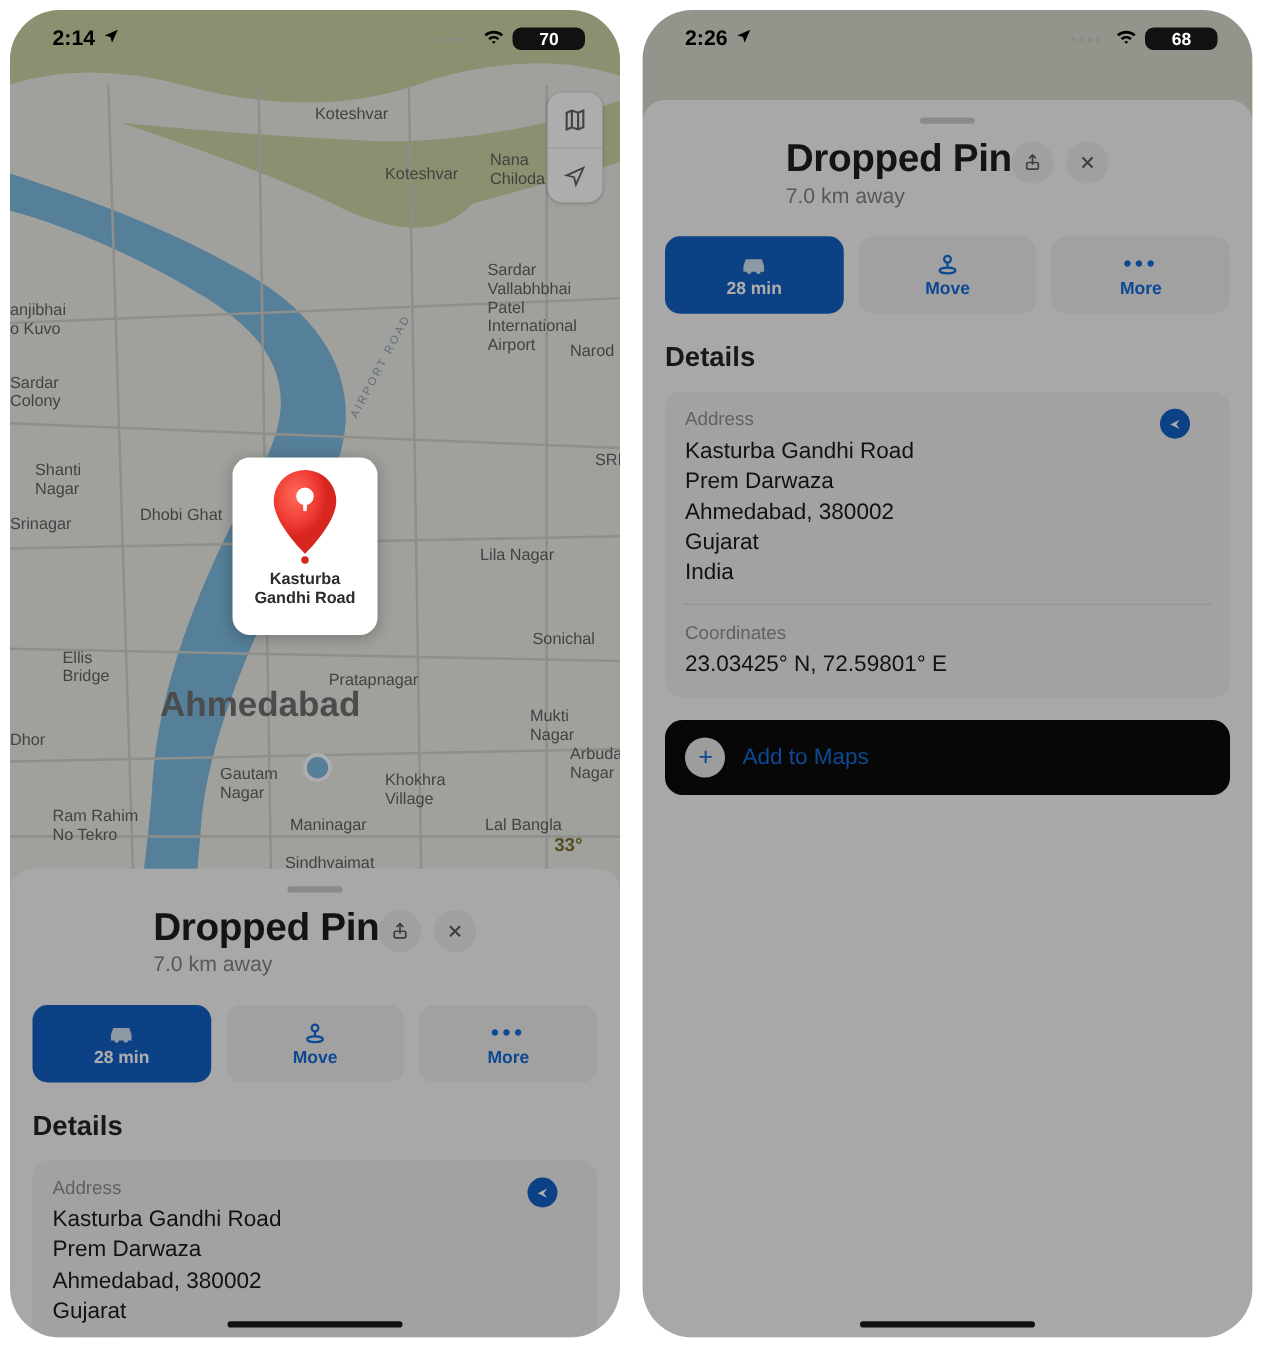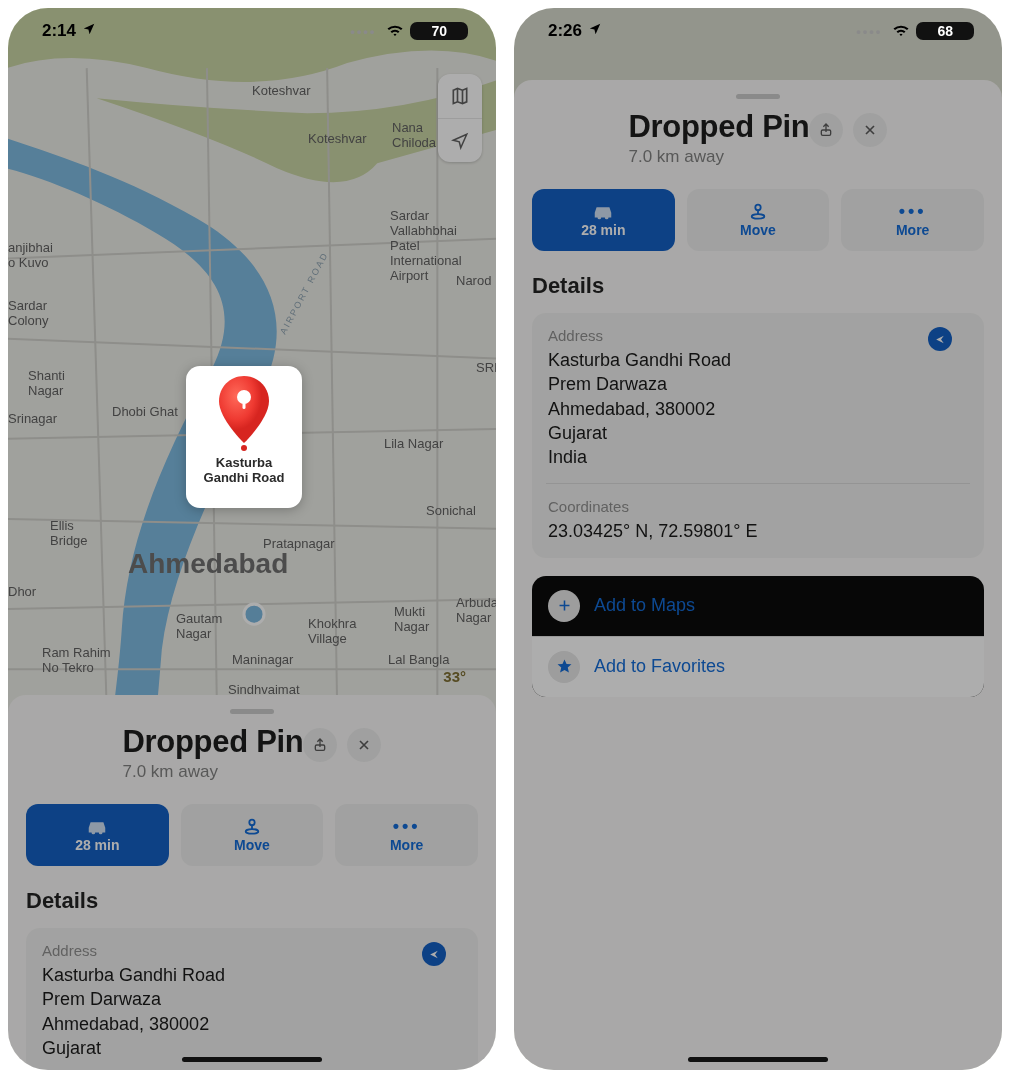--- a/index.html
+++ b/index.html
@@ -118,21 +118,21 @@
         <div class="map-label" style="left: 468px; top: 313px; margin-top: 39px;">SRI</div>
         <div class="map-label" style="left: 8px; top: 360px; margin-left: 12px;">Shanti
 Nagar</div>
         <div class="map-label" style="left: 104px; top: 396px;">Dhobi Ghat</div>
         <div class="map-label" style="left: 0px; top: 403px;">Srinagar</div>
         <div class="map-label" style="left: 376px; top: 428px;">Lila Nagar</div>
         <div class="map-label" style="left: 42px; top: 510px;">Ellis
 Bridge</div>
         <div class="map-label" style="left: 418px; top: 495px;">Sonichal</div>
         <div class="map-label" style="left: 255px; top: 528px;">Pratapnagar</div>
-        <div class="map-label" style="left: 386px; top: 557px; margin-top: 39px;">Mukti
+        <div class="map-label" style="left: 416px; top: 557px;">Mukti
 Nagar</div>
         <div class="map-label" style="left: 448px; top: 587px;">Arbuda
 Nagar</div>
         <div class="map-label" style="left: 0px; top: 576px;">Dhor</div>
         <div class="map-label" style="left: 168px; top: 603px;">Gautam
 Nagar</div>
         <div class="map-label" style="left: 300px; top: 608px;">Khokhra
 Village</div>
         <div class="map-label" style="left: 34px; top: 637px;">Ram Rahim
 No Tekro</div>
@@ -345,24 +345,16 @@
 
     <div class="list-card">
       <div class="list-row row-add">
         <div class="row-ic">
             <svg viewBox="0 0 24 24" stroke="#0a66d6" stroke-width="2.2" fill="none">
               <path d="M12 5v14M5 12h14"></path>
             </svg>
           </div>
         <span>Add to Maps</span>
       </div>
-      <div class="list-row row-fav highlight">
-        <div class="row-ic">
-            <svg viewBox="0 0 24 24" fill="#0a66d6">
-              <path d="M12 2l2.9 6.3 6.9.6-5.2 4.6 1.6 6.8L12 16.9 5.8 20.3l1.6-6.8L2.2 8.9l6.9-.6z"></path>
-            </svg>
-          </div>
-        <span>Add to Favorites</span>
-      </div>
     </div>
   </div>
   <div class="home-ind"></div>
 </div>
 
 </body></html>

